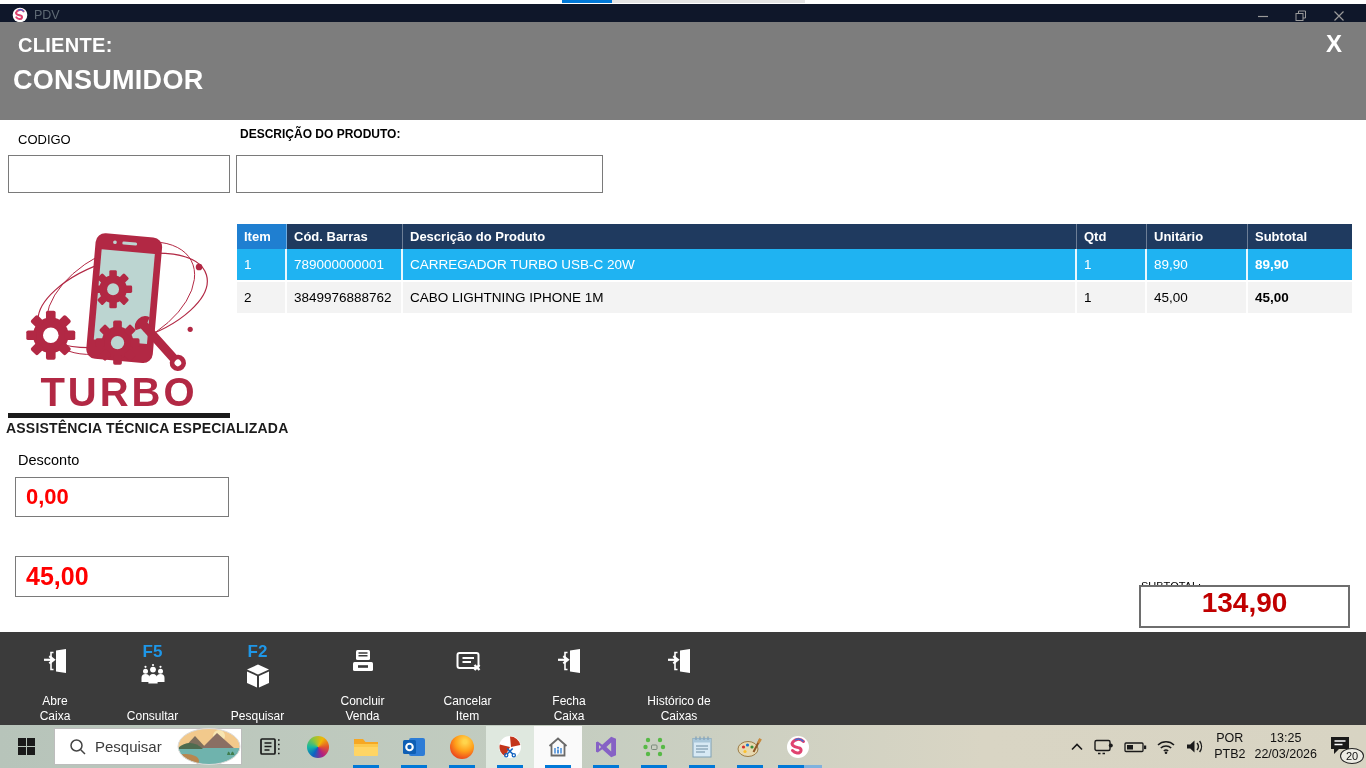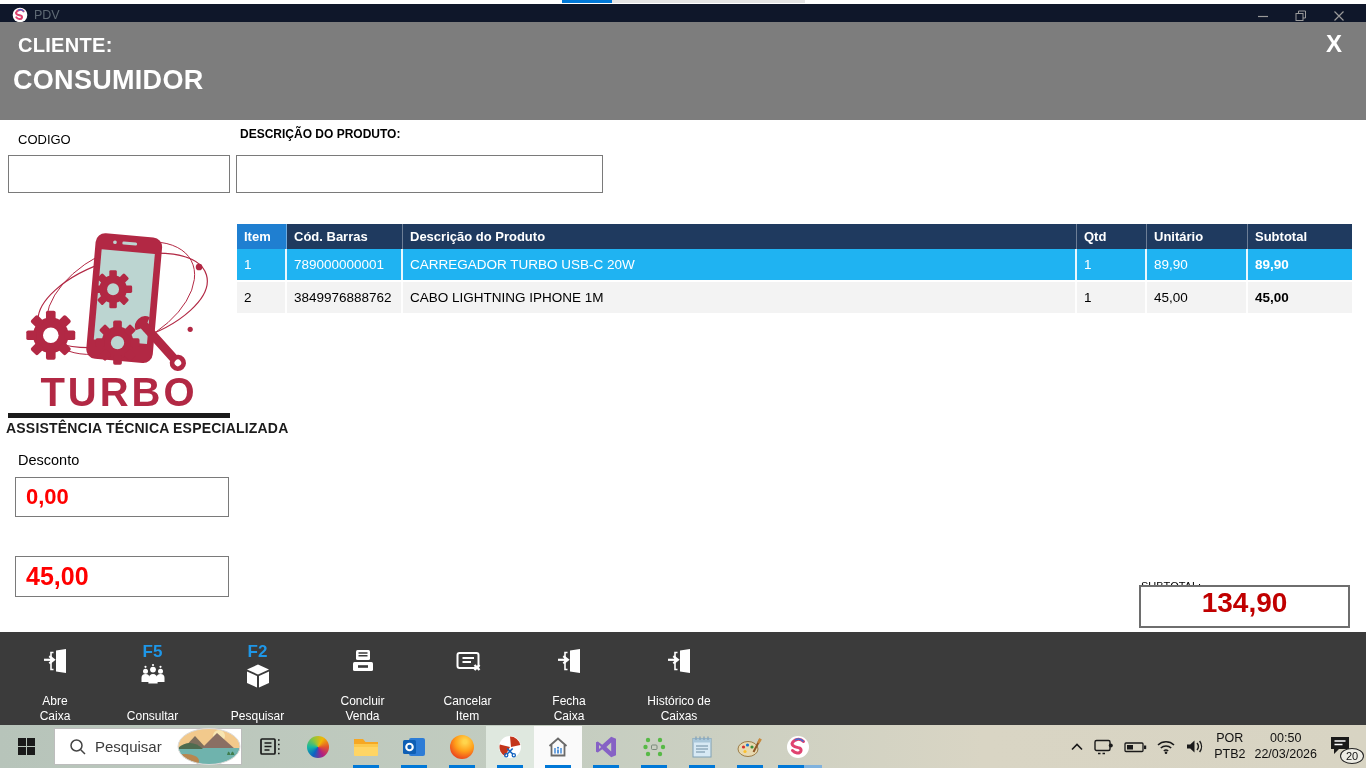--- a/index.html
+++ b/index.html
@@ -498,21 +498,21 @@
       <svg width="20" height="17" viewBox="0 0 20 17">
           <path d="M2 6.5 h3.2 L9.5 2.5 v12 L5.2 10.5 H2 Z" fill="#1a1a1a"></path>
           <path d="M12 5 a5.5 5.5 0 0 1 0 7 M14.6 3 a9 9 0 0 1 0 11" stroke="#1a1a1a" stroke-width="1.4" fill="none"></path>
         </svg>
     </span>
     <span class="txt2">
       <div>POR</div>
         <div>PTB2</div>
     </span>
     <span class="txt2">
-      <div>00:50</div>
+      <div>13:25</div>
         <div>22/03/2026</div>
     </span>
     <span class="notif">
       <svg width="24" height="22" viewBox="0 0 24 22" style="margin:5px 0 0 2px">
           <path d="M3 2 h18 v12 h-10 l-5 5 v-5 H3 Z" fill="#1a1a1a"></path>
           <path d="M6.5 6 h11 M6.5 9.5 h8" stroke="#fff" stroke-width="1.4"></path>
         </svg>
       <span class="badge">20</span>
     </span>
   </div>

